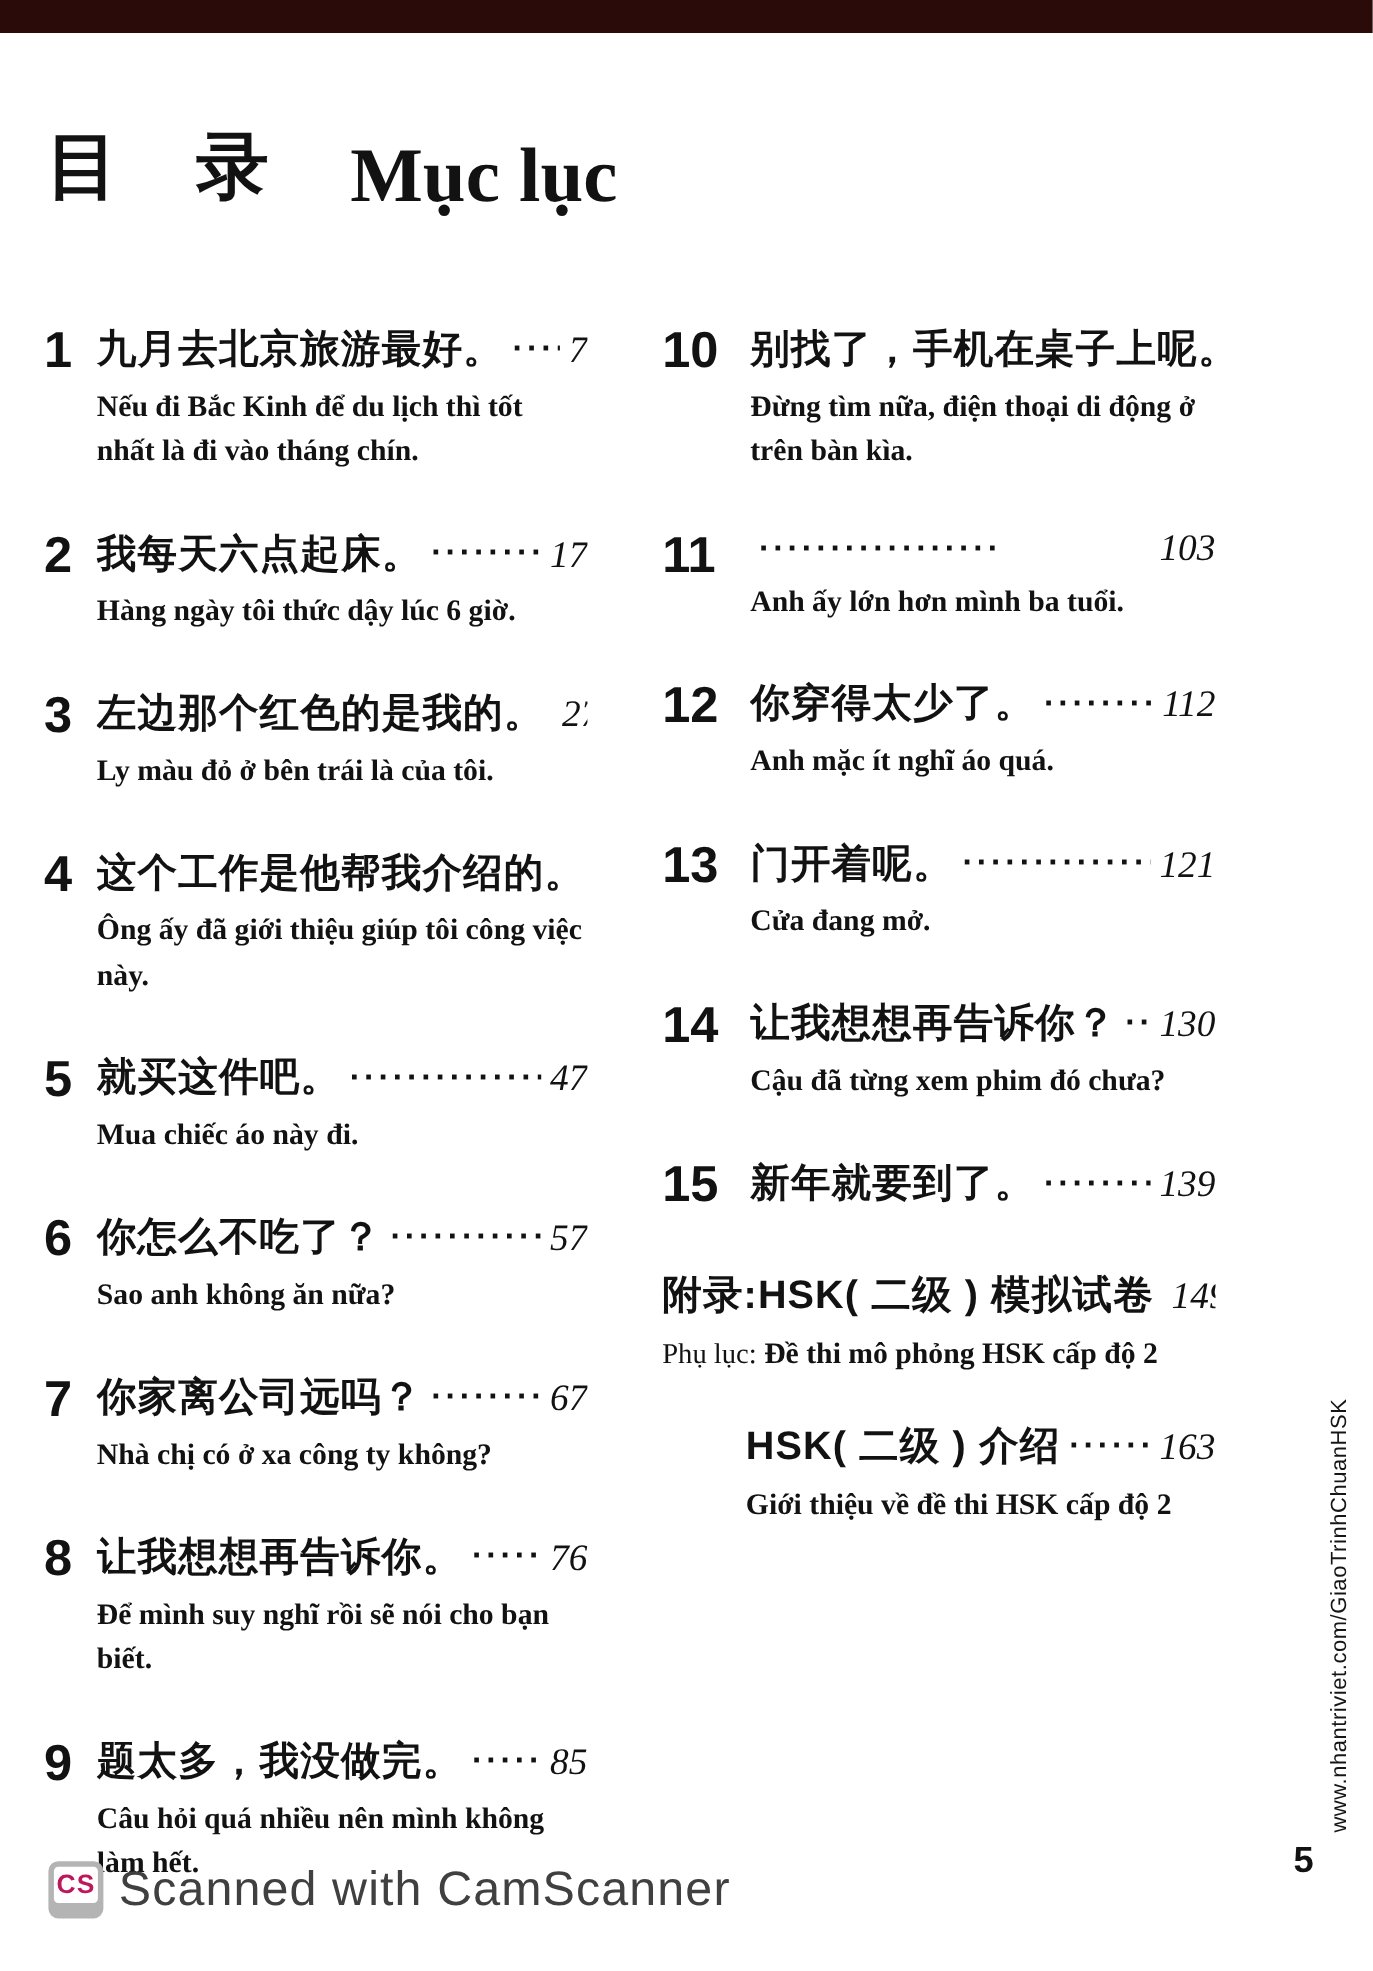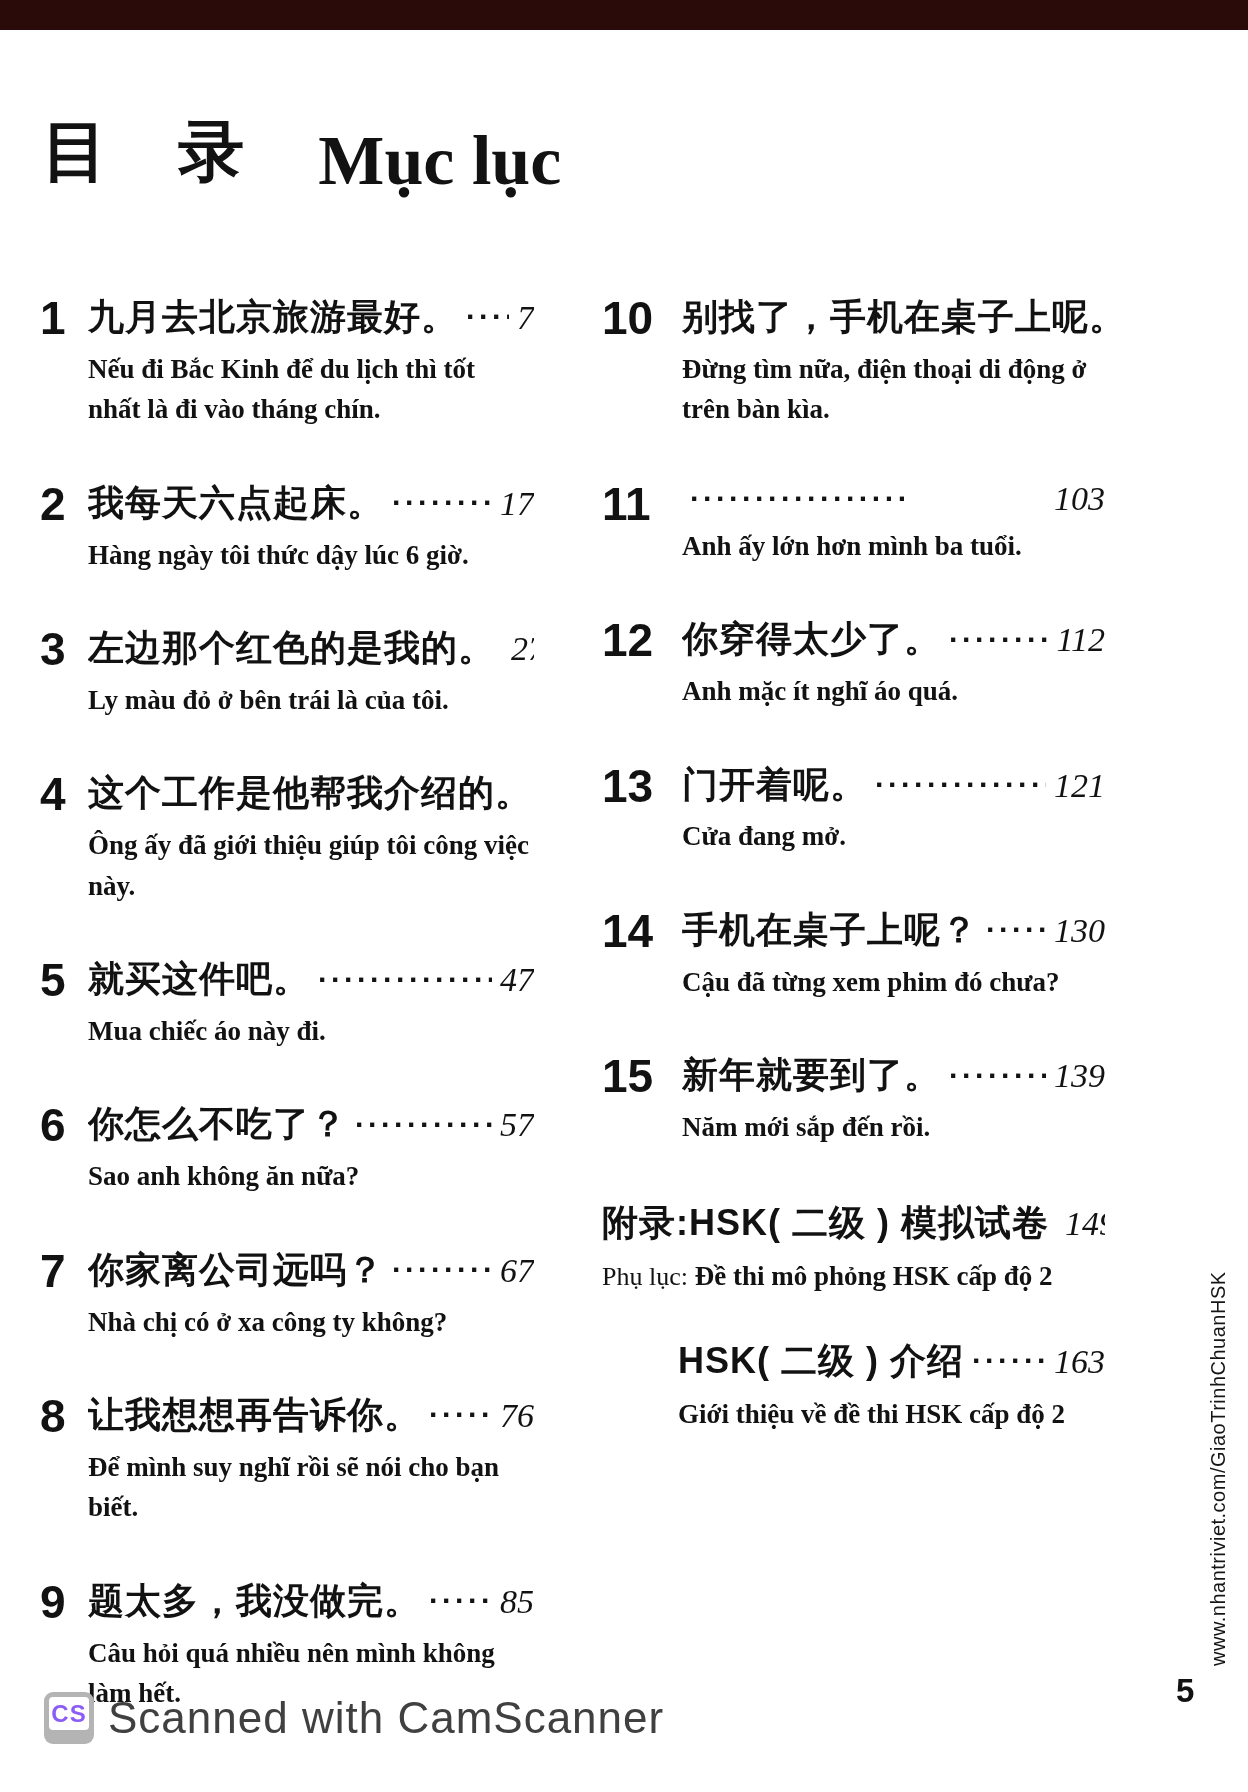--- a/index.html
+++ b/index.html
@@ -76,21 +76,21 @@
   
   .scanfooter{position:absolute;left:44px;top:1692px;display:flex;align-items:center;}
   .cs-logo{
     width:50px;height:52px;background:#b4b4b4;border-radius:9px;
     display:flex;flex-direction:column;align-items:stretch;justify-content:flex-start;
     padding:0;overflow:hidden;flex:0 0 auto;
   }
   .cs-inner{
     margin:5px 5px 0 5px;height:33px;background:#ffffff;border-radius:4px;
     display:flex;align-items:center;justify-content:center;
-    font-size:24px;font-weight:700;color:#8b5cf6;letter-spacing:1px;
+    font-size:24px;font-weight:700;color:#be185d;letter-spacing:1px;
   }
   .scan-text{
     margin-left:14px;font-size:44px;font-weight:400;color:#404040;
     letter-spacing:1px;white-space:nowrap;
     font-family:"Liberation Sans","DejaVu Sans",sans-serif;
   }
 </style>
 </head>
 <body>
 
@@ -260,37 +260,36 @@
         <span class="pg">121</span>
       </div>
       <div class="vi">Cửa đang mở.</div>
     </div>
   </div>
 
   <div class="entry">
     <div class="num">14</div>
     <div class="body">
       <div class="line1">
-        <span class="cn">手机在桌子上呢？</span>
+        <span class="cn">让我想想再告诉你？</span>
         <span class="dots">··········</span>
         <span class="pg">130</span>
       </div>
       <div class="vi">Cậu đã từng xem phim đó chưa?</div>
     </div>
   </div>
 
   <div class="entry">
     <div class="num">15</div>
     <div class="body">
       <div class="line1">
         <span class="cn">新年就要到了。</span>
         <span class="dots">·················</span>
         <span class="pg">139</span>
       </div>
-      <div class="vi">Năm mới sắp đến rồi.</div>
     </div>
   </div>
 </div>
 
       <div class="appendix-row1">
         <div class="line1">
           <span class="app-label">附录:</span>
           <span class="app-cn">HSK( 二级 ) 模拟试卷</span>
           <span class="dots">·······</span>
           <span class="pg">149</span>

